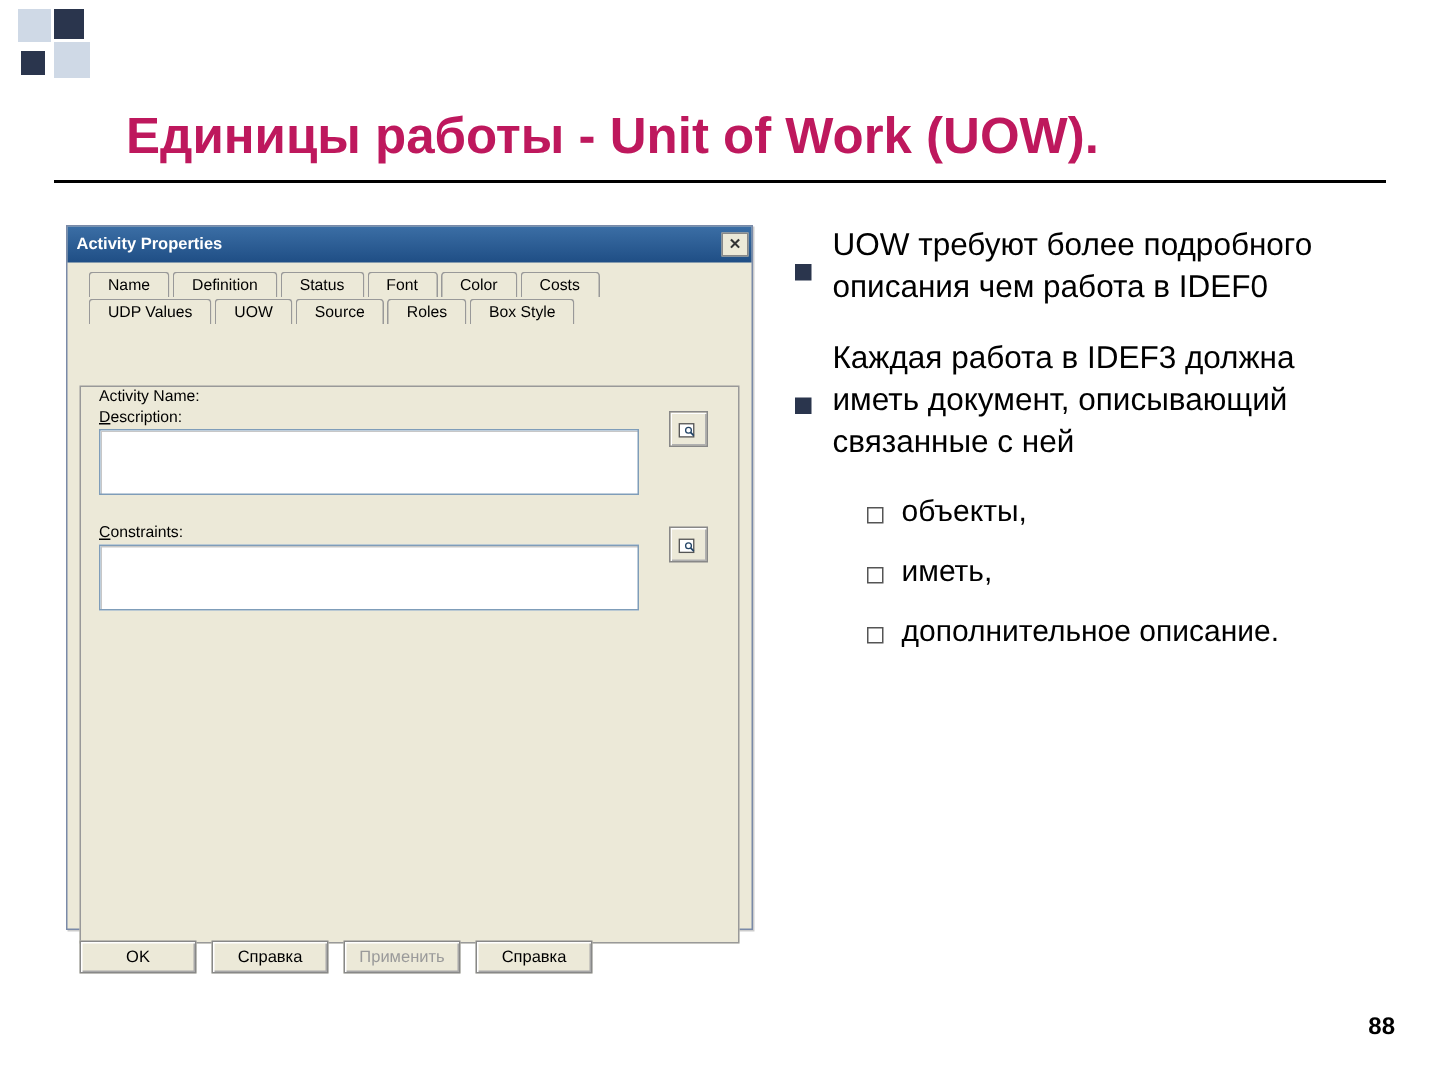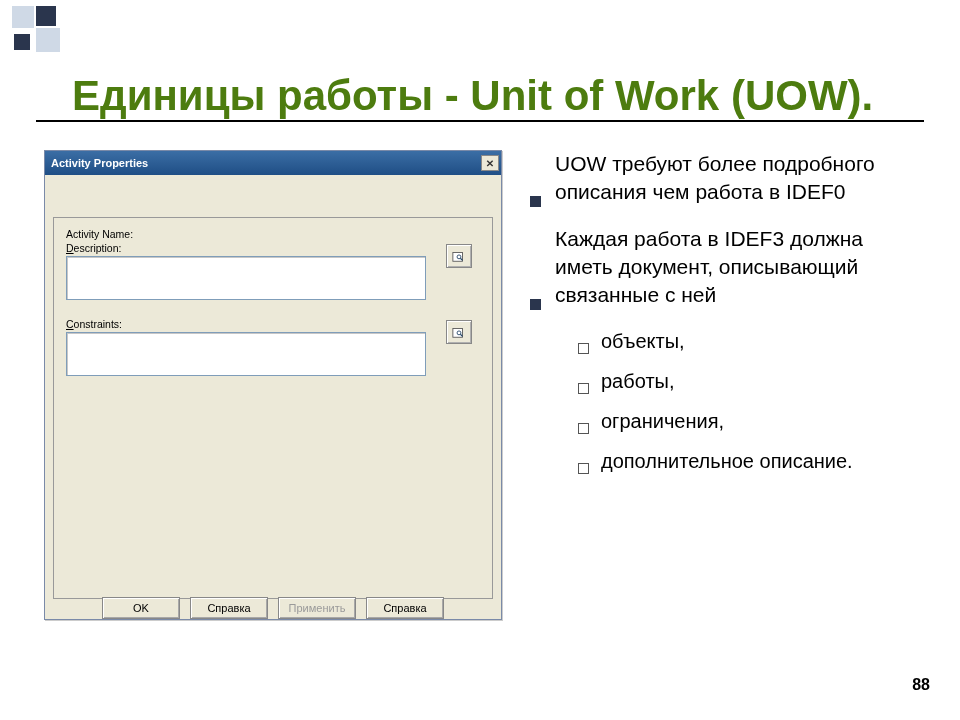--- a/index.html
+++ b/index.html
@@ -1,52 +1,52 @@
 <!DOCTYPE html>
 <html><head>
 <meta charset="utf-8">
 <style>
 html,body{margin:0;padding:0;width:960px;height:720px;background:#fff;font-family:Arial,Helvetica,sans-serif;overflow:hidden}
 .slide{position:relative;width:960px;height:720px;box-sizing:border-box}
 .deco{position:absolute;left:0;top:0}
 .deco .sq{position:absolute;background:#cfd9e6}
 .deco .sq.dk{background:#2a354d}
-.title{position:absolute;left:72px;top:72px;font-size:42px;font-weight:bold;color:#4d7c0f}
+.title{position:absolute;left:84px;top:72px;font-size:34px;font-weight:bold;color:#be185d}
 .titleline{position:absolute;left:36px;top:120px;width:888px;height:2px;background:#000}
 .leftpane{position:absolute;left:44px;top:150px;width:456px;height:480px}
 .rightpane{position:absolute;left:530px;top:150px;width:395px}
 .pagenum{position:absolute;right:30px;bottom:26px;font-size:16px;font-weight:bold;color:#000}
 
-.b1{display:flex;align-items:flex-end;margin-bottom:18px;line-height:1.35}
+.b1{display:flex;align-items:center;margin-bottom:18px;line-height:1.35}
 .b1 .blt{width:11px;height:11px;background:#2a354d;flex:0 0 11px;margin:7px 14px 0 0}
 .b1 .txt{font-size:21px;color:#000}
-.b2{display:flex;align-items:flex-end;margin:0 0 14px 48px;line-height:1.3}
+.b2{display:flex;align-items:center;margin:0 0 14px 48px;line-height:1.3}
 .b2 .blt{width:9px;height:9px;border:1px solid #555;flex:0 0 9px;margin:6px 12px 0 0;background:#fff}
 .b2 .txt{font-size:20px;color:#000}
 
 
 .dlg{width:456px;height:468px;border:1px solid #7a8aa8;background:#ece9d8;font-family:Tahoma,Arial,sans-serif;font-size:11px;box-shadow:1px 1px 0 rgba(0,0,0,.2)}
 .dlg .tbar{height:24px;background:linear-gradient(#3b6ea5,#1f4e85);color:#fff;display:flex;align-items:center;justify-content:space-between;padding:0 2px 0 6px;font-weight:bold;font-size:11px}
 .dlg .tbar .xbtn{width:16px;height:14px;background:#ece9d8;color:#333;border:1px solid #888;display:flex;align-items:center;justify-content:center;font-size:10px;font-weight:bold;cursor:pointer}
 .dlg .body{padding:6px 8px 0 8px}
 .tabs{position:relative;height:40px}
 .tabrow{display:flex;gap:2px;position:absolute;left:6px}
 .tabrow.r1{top:0}
 .tabrow.r2{top:18px}
 .tab{background:#ece9d8;border:1px solid #999;border-bottom:none;padding:2px 12px 2px 12px;font-size:10.5px;color:#000;border-radius:3px 3px 0 0;cursor:pointer;white-space:nowrap;position:relative}
 .tab.sel{background:#ece9d8;font-weight:normal;z-index:3}
-.tabpanel{border:1px solid #999;background:#ece9d8;margin-top:36px;height:370px;position:relative;padding:10px 10px 0 12px}
+.tabpanel{border:1px solid #999;background:#ece9d8;margin-top:36px;height:370px;position:relative;padding:0 10px 0 12px}
 .lbl{font-size:10.5px;color:#000;margin-bottom:2px}
 .lbl .ul{text-decoration:underline}
 .ta{width:360px;height:44px;background:#fff;border:1px solid #7f9db9;box-shadow:inset 1px 1px 0 #c7c7c7;resize:none;font-size:11px;padding:1px 2px;box-sizing:border-box}
 .fieldrow{position:relative;margin-bottom:16px}
 .sidebtns{position:absolute;right:0;top:2px;width:46px;display:flex;flex-direction:column;gap:6px;align-items:center}
 .wbtn{width:24px;height:22px;background:#ece9d8;border:1px solid #888;box-shadow:inset 1px 1px 0 #fff,inset -1px -1px 0 #b0b0b0;display:flex;align-items:center;justify-content:center;cursor:pointer}
 .wbtn svg{width:14px;height:14px}
-.btnrow{position:absolute;left:0;bottom:10px;width:100%;display:flex;gap:10px;justify-content:center}
+.btnrow{position:absolute;left:0;bottom:10px;width:100%;display:flex;gap:10px;justify-content:flex-start}
 .dbtn{width:78px;height:22px;background:#ece9d8;border:1px solid #888;box-shadow:inset 1px 1px 0 #fff,inset -1px -1px 0 #a8a8a8;font-size:11px;color:#000;cursor:pointer}
 .dbtn.disabled{color:#9a9a9a}
 </style>
 </head>
 <body>
 <div class="slide">
 
   <div class="deco">
     <div class="sq" style="left:12px;top:6px;width:22px;height:22px"></div>
     <div class="sq dk" style="left:36px;top:6px;width:20px;height:20px"></div>
@@ -65,41 +65,54 @@
     <div class="b1">
         <span class="blt"></span>
         <span class="txt">Каждая работа в IDEF3 должна иметь документ, описывающий связанные с ней</span>
       </div>
     <div class="b2">
         <span class="blt"></span>
         <span class="txt">объекты,</span>
       </div>
     <div class="b2">
         <span class="blt"></span>
-        <span class="txt">работы,</span>
-      </div>
-    <div class="b2">
-        <span class="blt"></span>
-        <span class="txt">ограничения,</span>
+        <span class="txt">иметь,</span>
       </div>
     <div class="b2">
         <span class="blt"></span>
         <span class="txt">дополнительное описание.</span>
       </div>
   </div>
 
   <div class="leftpane">
     <div class="dlg">
       <div class="tbar">
         <span>Activity Properties</span>
         <span class="xbtn">
             <span>✕</span>
           </span>
       </div>
       <div class="body">
+        <div class="tabs">
+          <div class="tabrow r1">
+            <div class="tab">Name</div>
+            <div class="tab">Definition</div>
+            <div class="tab">Status</div>
+            <div class="tab">Font</div>
+            <div class="tab">Color</div>
+            <div class="tab">Costs</div>
+          </div>
+          <div class="tabrow r2">
+            <div class="tab">UDP Values</div>
+            <div class="tab sel">UOW</div>
+            <div class="tab">Source</div>
+            <div class="tab">Roles</div>
+            <div class="tab">Box Style</div>
+          </div>
+        </div>
         <div class="tabpanel">
           <div class="lbl">Activity Name:</div>
 
 
 
           <div class="fieldrow">
             <div class="lbl"><span class="ul">D</span>escription:</div>
             <textarea class="ta" style=""></textarea>
             <div class="sidebtns">
               <div class="wbtn">

